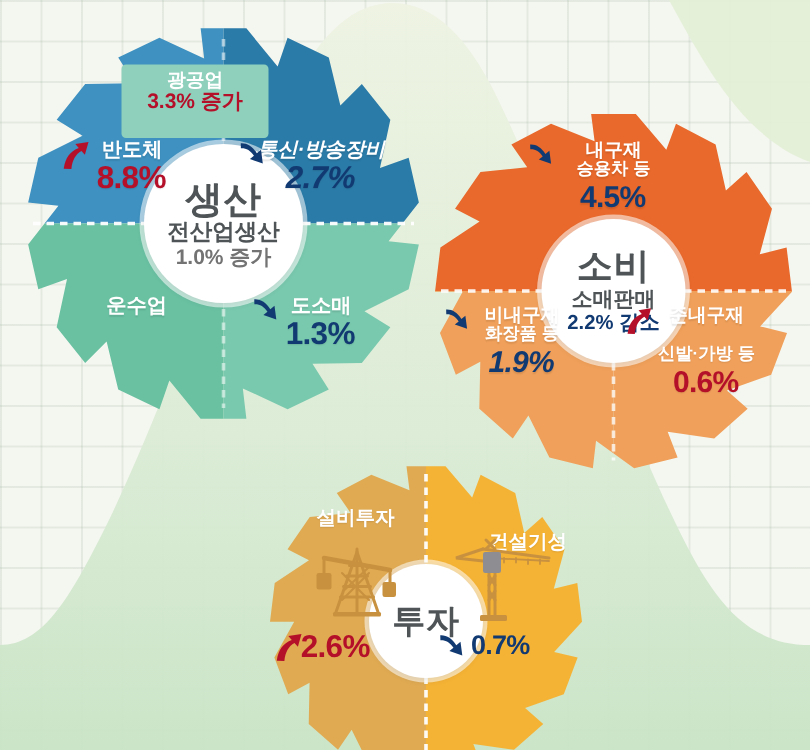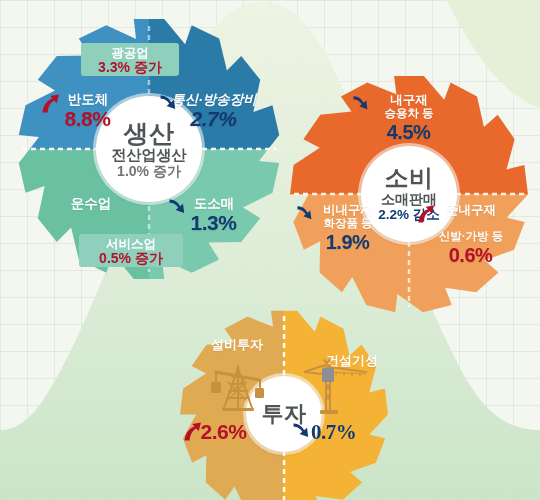--- a/index.html
+++ b/index.html
@@ -37,21 +37,21 @@
        text-shadow:0 1px 1px rgba(0,0,0,.10);}
   .lbl .t{font-weight:bold;}
   .lbl .t2{font-weight:bold;}
   .numrow{display:flex;align-items:center;justify-content:center;gap:1px;}
   .num{font-weight:bold;letter-spacing:-.5px;}
   .num.up{color:#b5102a;}
   .num.down{color:#123a72;}
 
   
   .chip{
-    position:absolute;text-align:center;border-radius:3px;padding:3px 8px 0;
+    position:absolute;text-align:center;border-radius:3px;padding:3px 8px 16px;
     line-height:1.12;
   }
   .chip .t{font-weight:bold;color:#ffffff;}
   .chip .v{font-weight:bold;color:#b5102a;}
 
   .arrow{display:inline-block;}
 </style>
 </head>
 <body>
 
@@ -120,24 +120,20 @@
       <div class="big" style="font-size:25px;margin-bottom:1px;">생산</div>
       <div class="sub" style="font-size:15px;">전산업생산</div>
       <div class="val" style="font-size:14px;color:#737373;margin-top:1px;">1.0% 증가</div>
     </div>
 
     <div class="chip" style="left:63px;top:25px;width:82px;background:#8ed0bc;">
       <div class="t" style="font-size:12.5px;">광공업</div>
       <div class="v" style="font-size:14px;">3.3% 증가</div>
     </div>
 
-    <div class="chip" style="left:61px;top:216px;width:88px;background:#8ed0bc;">
-      <div class="t" style="font-size:12.5px;">서비스업</div>
-      <div class="v" style="font-size:14px;">0.5% 증가</div>
-    </div>
 
     <div class="lbl" style="left:22px;top:74px;width:96px;">
       <div class="t" style="font-size:13.5px;">반도체</div>
       <div class="numrow">
         <span class="num up" style="font-size:21px;">8.8%</span>
         <span class="arrow">
           <svg width="20" height="22" viewBox="0 0 20 22">
             <path d="M2.5,20.5 C3.5,13 7,8.5 12.5,6.6 L10.2,4.0 L19,2.6 L16.6,11.2
                      L14.3,8.6 C10.5,10.6 8.2,14.6 7.6,20.6 Z" fill="#b5102a"></path>
           </svg>
@@ -214,21 +210,21 @@
             <path d="M1.5,3.5 C5.5,3.2 9.5,5.5 12.2,10.2 L15.0,7.8 L16.2,17.0
                      L7.6,14.0 L10.3,11.8 C8.0,8.2 5.0,6.6 1.6,6.8 Z" fill="#123a72"></path>
           </svg>
         </span>
       </div>
     </div>
 
     <div class="lbl" style="left:6px;top:128px;width:104px;">
       <div class="t" style="font-size:12.5px;">비내구재</div>
       <div class="t2" style="font-size:11.5px;">화장품 등</div>
-      <div class="numrow" style="margin-top:1px;">
+      <div class="numrow" style="margin-top:1px;font-style:italic;">
         <span class="num down" style="font-size:20px;">1.9%</span>
         <span class="arrow">
           <svg width="19" height="21" viewBox="0 0 20 22">
             <path d="M1.5,3.5 C5.5,3.2 9.5,5.5 12.2,10.2 L15.0,7.8 L16.2,17.0
                      L7.6,14.0 L10.3,11.8 C8.0,8.2 5.0,6.6 1.6,6.8 Z" fill="#123a72"></path>
           </svg>
         </span>
       </div>
     </div>
 
@@ -317,21 +313,21 @@
           <path d="M26,20 L26,54 M30,20 L30,54"></path>
           <path d="M26,28 L30,34 M30,28 L26,34 M26,38 L30,44 M30,38 L26,44"></path>
           <path d="M26,16 L66,18" stroke-width="1.2"></path>
           <path d="M36,16 L36,19 M44,16 L44,19 M52,17 L52,20 M60,17 L60,20" stroke-width="1.2"></path>
         </g>
         <rect x="22" y="12" width="12" height="14" rx="1.5" fill="#8e8e92"></rect>
         <rect x="20" y="54" width="18" height="4" rx="1" fill="#c8913f"></rect>
       </svg>
     </div>
     <div class="numrow" style="position:absolute;left:112px;top:110px;width:84px;">
-      <span class="num down" style="font-size:21px;font-family:Liberation Serif, serif;">0.7%</span>
+      <span class="num down" style="font-size:18px;">0.7%</span>
       <span class="arrow">
         <svg width="20" height="22" viewBox="0 0 20 22">
           <path d="M1.5,3.5 C5.5,3.2 9.5,5.5 12.2,10.2 L15.0,7.8 L16.2,17.0
                    L7.6,14.0 L10.3,11.8 C8.0,8.2 5.0,6.6 1.6,6.8 Z" fill="#123a72"></path>
         </svg>
       </span>
     </div>
   </div>
 
 </div>

